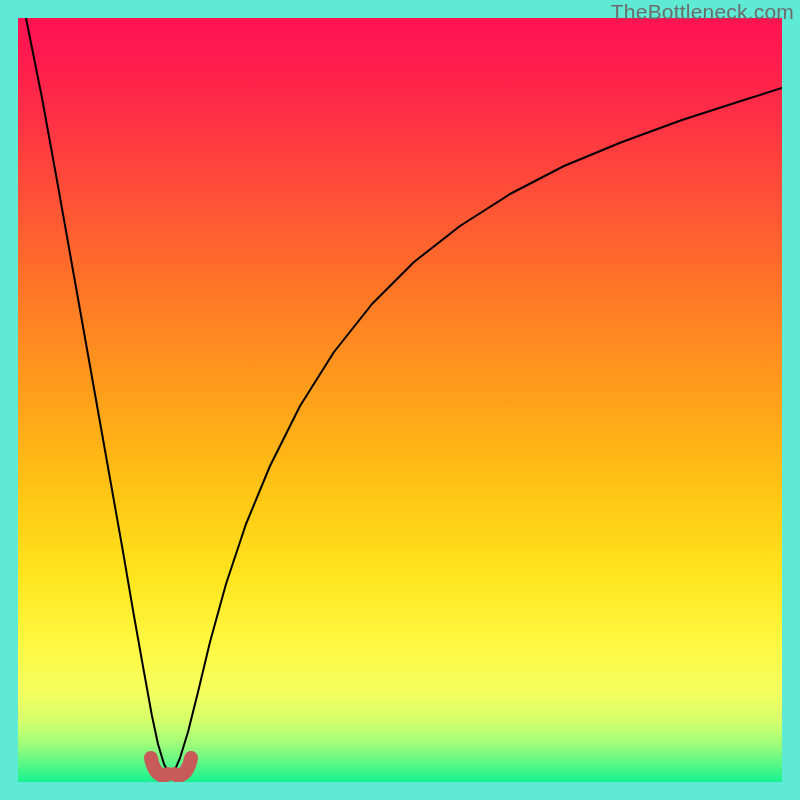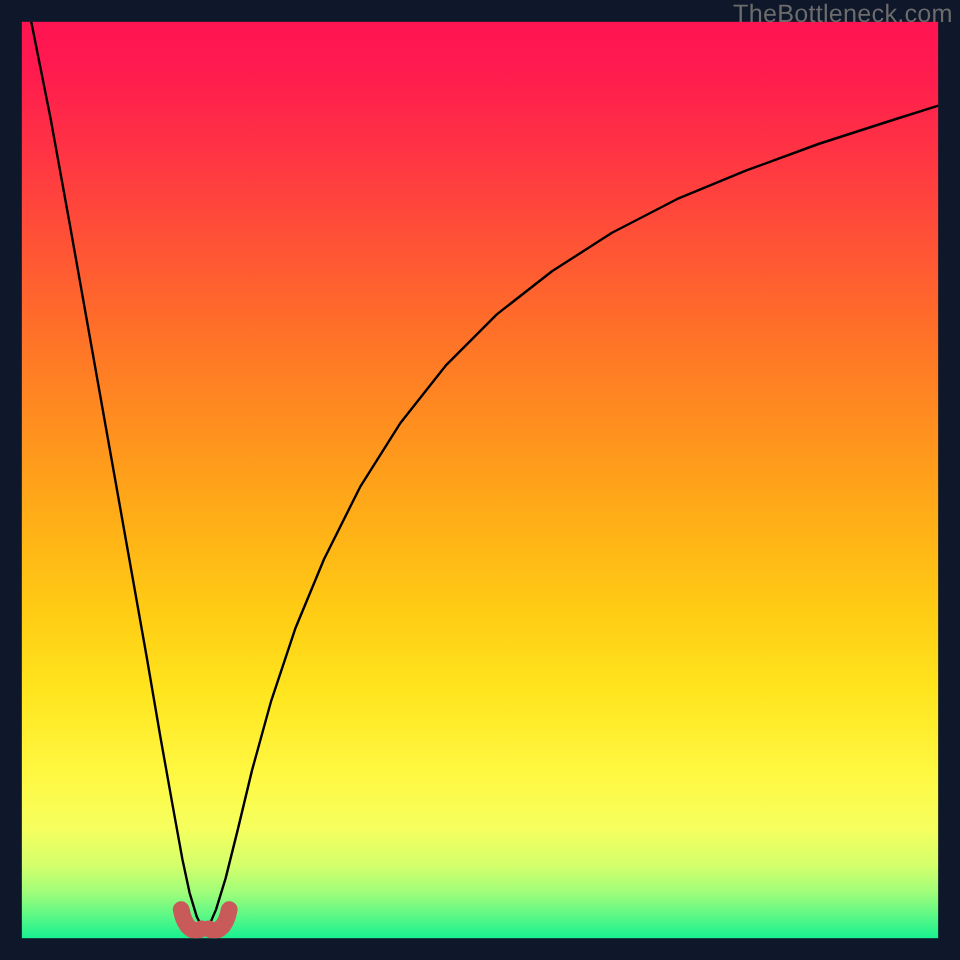--- a/index.html
+++ b/index.html
@@ -1,21 +1,21 @@
 <!DOCTYPE html>
 <html><head>
 <meta charset="utf-8">
 <style>
   * { margin: 0; padding: 0; box-sizing: border-box; }
   html, body { width: 800px; height: 800px; overflow: hidden; background: #000; }
   .stage {
     position: relative;
     width: 800px;
     height: 800px;
-    background: #0f172a;
+    background: #5eead4;
   }
   .plot-area {
     position: absolute;
     left: 18px;
     top: 18px;
     width: 764px;
     height: 764px;
     overflow: hidden;
   }
   .gradient {

